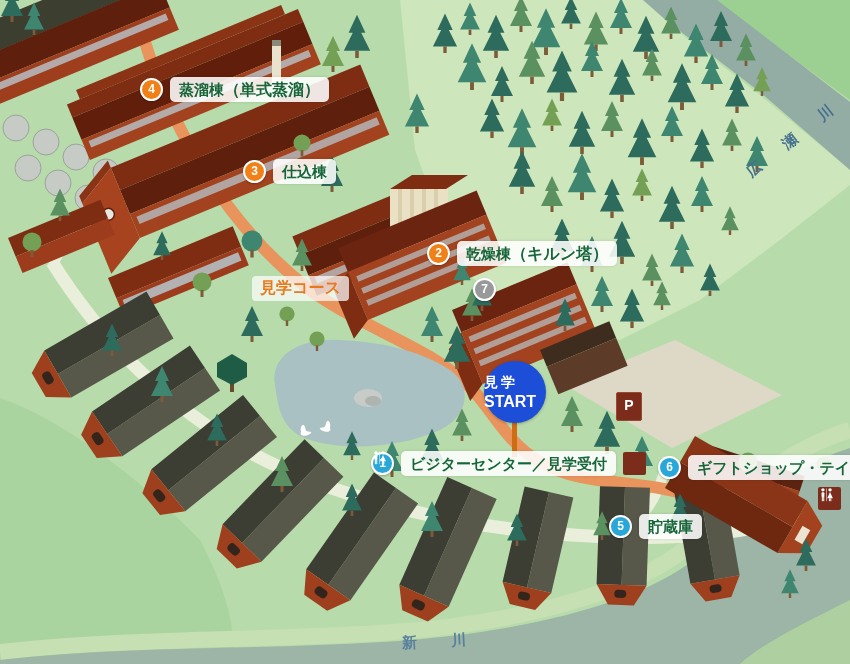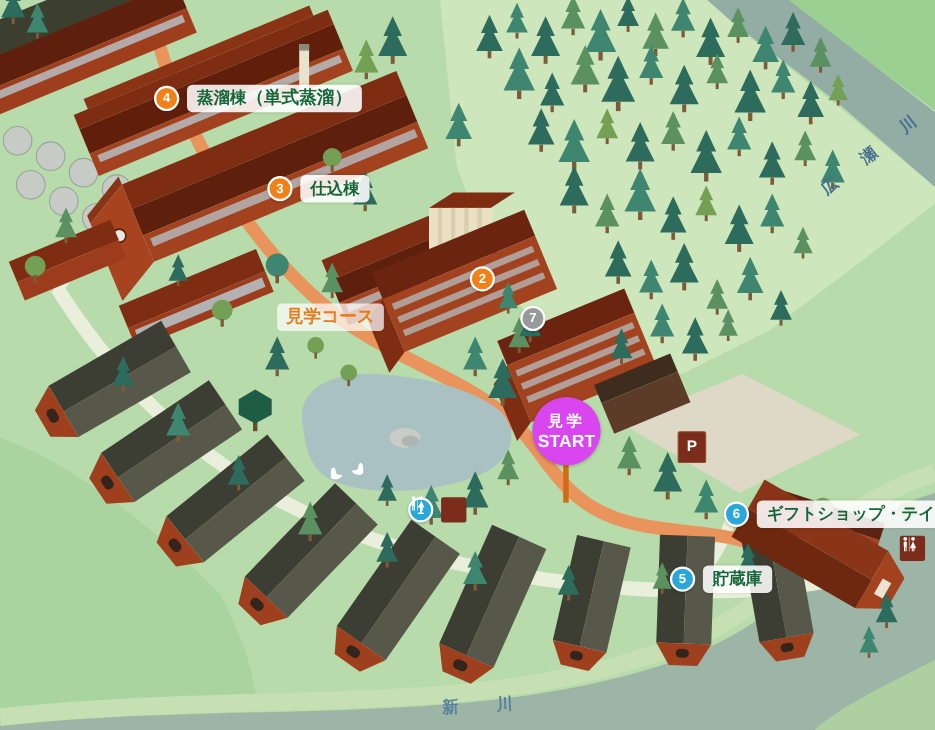--- a/index.html
+++ b/index.html
@@ -15,21 +15,21 @@
   .c-gray{background:#98999b;}
   .mlabel{background:rgba(255,255,255,.88);border-radius:5px;padding:2px 9px;white-space:nowrap;
           color:#17663a;font-weight:bold;font-size:15px;line-height:21px;
           box-shadow:0 0 3px rgba(0,0,0,.12);}
   .msub{font-size:16px;}
   .msub:empty{display:none;}
   .course{position:absolute;left:252px;top:276px;background:rgba(255,255,255,.72);border-radius:4px;
           padding:2px 8px;color:#e87a1e;font-weight:bold;font-size:16px;white-space:nowrap;}
   .start-stick{position:absolute;left:512px;top:415px;width:5px;height:42px;background:#cf6d15;}
   .start{position:absolute;left:484px;top:361px;width:62px;height:62px;border-radius:50%;
-         background:#d946ef;color:#fff;font-weight:bold;text-align:center;
+         background:#1d4ed8;color:#fff;font-weight:bold;text-align:left;
          display:flex;flex-direction:column;justify-content:center;gap:1px;
          box-shadow:0 1px 3px rgba(0,0,0,.25);}
   .start .l1{font-size:14px;letter-spacing:3px;}
   .start .l2{font-size:16px;}
   .picon{position:absolute;left:616px;top:392px;width:24px;height:27px;background:#7c2c1a;
          border:1px solid #96492f;border-radius:2px;color:#fff;font-weight:bold;font-size:14px;
          line-height:25px;text-align:center;}
   .wc{width:23px;height:23px;background:#7c2c1a;border-radius:2px;display:flex;
       align-items:center;justify-content:center;flex:0 0 auto;}
   .wc-abs{position:absolute;left:818px;top:487px;}
@@ -338,28 +338,30 @@
     <span class="mlabel"><span>蒸溜棟</span><span class="msub">（単式蒸溜）</span></span>
   </div>
 
   <div class="marker" style="left:243px;top:158px">
     <span class="mnum c-orange">3</span>
     <span class="mlabel"><span>仕込棟</span></span>
   </div>
 
   <div class="marker" style="left:427px;top:240px">
     <span class="mnum c-orange">2</span>
+    <span class="mlabel"><span>乾燥棟</span><span class="msub">（キルン塔）</span></span>
   </div>
 
   <div class="marker" style="left:473px;top:276px">
     <span class="mnum c-gray">7</span>
   </div>
 
   <div class="marker" style="left:371px;top:450px">
     <span class="mnum c-blue">1</span>
+    <span class="mlabel"><span>ビジターセンター／見学受付</span></span>
     <span class="wc">
       <svg viewBox="0 0 24 24" width="17" height="17">
             <g fill="#fff">
               <circle cx="7" cy="4" r="2.4"></circle>
               <rect x="5" y="7.4" width="4" height="7" rx="1.4"></rect>
               <rect x="5.4" y="14" width="1.4" height="6"></rect>
               <rect x="7.4" y="14" width="1.4" height="6"></rect>
               <circle cx="17" cy="4" r="2.4"></circle>
               <path d="M17,7 L21,16 L13,16 Z"></path>
               <rect x="15.4" y="16" width="1.4" height="4"></rect>

